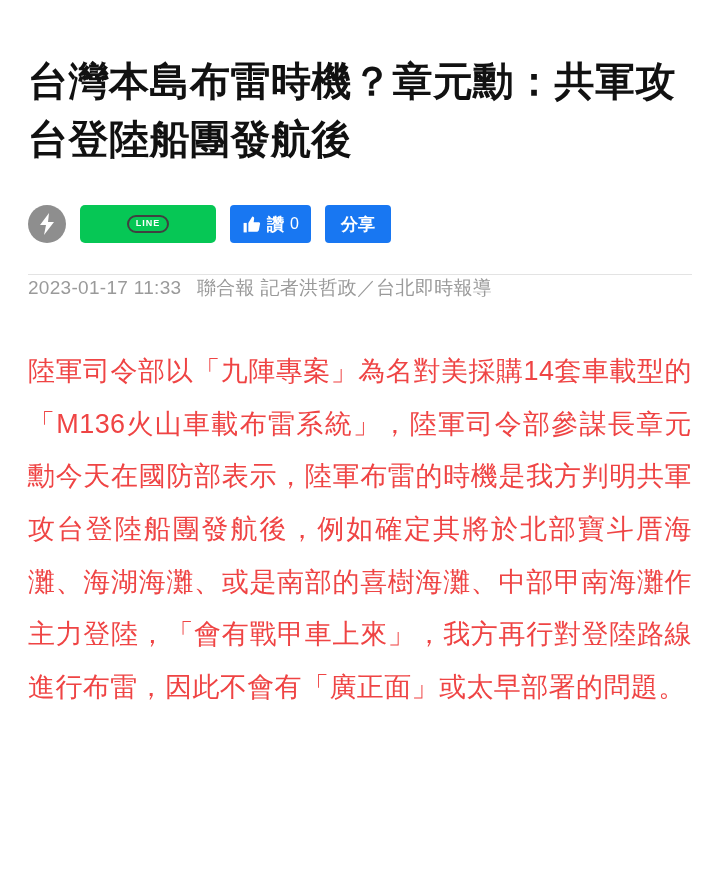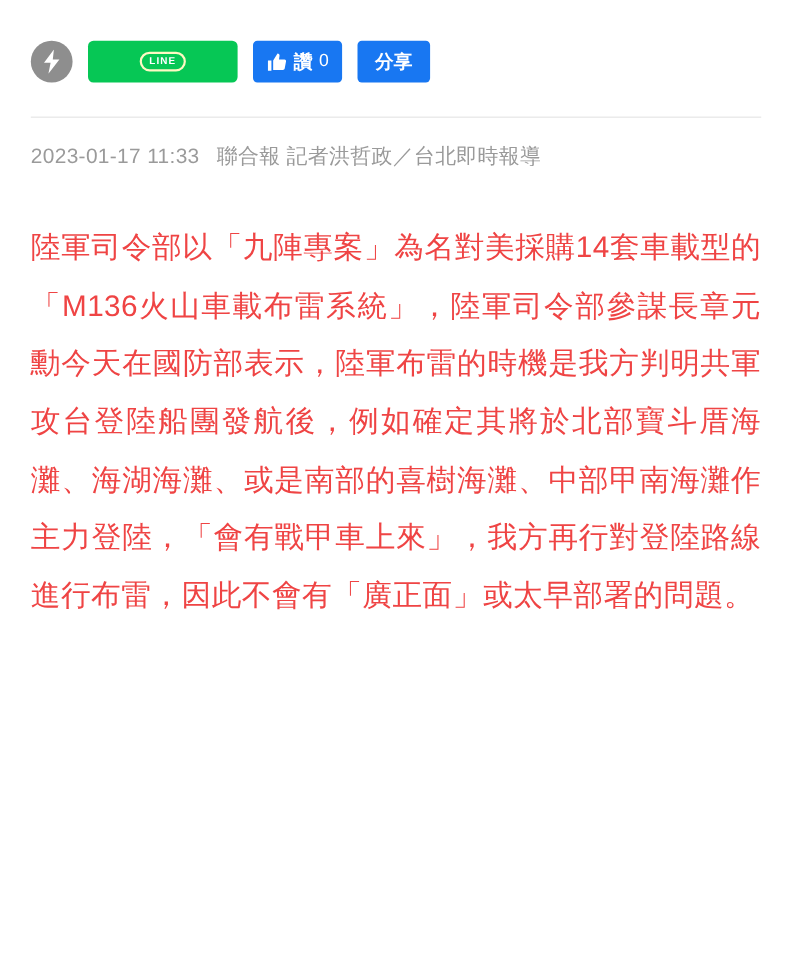--- a/index.html
+++ b/index.html
@@ -59,21 +59,21 @@
     width: 136px;
     height: 38px;
     background: #06c755;
     border-radius: 5px;
     display: flex;
     align-items: center;
     justify-content: center;
     flex: 0 0 auto;
   }
   .line-badge {
-    border: 2px solid #fef9c3;
+    border: 2px solid #404040;
     border-radius: 11px;
     color: #ffffff;
     font-size: 9px;
     font-weight: 700;
     letter-spacing: 1px;
     padding: 2px 7px 3px 7px;
     line-height: 1;
   }
 
   .like-btn {
@@ -110,21 +110,20 @@
   }
 
   
   .meta-rule {
     border: 0;
     border-top: 1px solid #e3e3e3;
     margin: 30px 0 0 0;
   }
 
   .meta-line {
-    margin-top: 22px;
     font-size: 19px;
     color: #9a9a9a;
     letter-spacing: 0.3px;
     white-space: nowrap;
   }
   .meta-line .meta-source {
     margin-left: 10px;
   }
 
   
@@ -138,20 +137,21 @@
   }
   .article-body p {
     margin: 0;
   }
 </style>
 </head>
 <body>
 
 <div class="page">
 
+  <h1 class="article-title">台灣本島布雷時機？章元勳：共軍攻台登陸船團發航後</h1>
 
   <div class="share-bar">
 
     <div class="circle-btn">
       <span>
         <svg width="18" height="22" viewBox="0 0 18 22" aria-hidden="true">
           <polygon points="11,0 2,12 8,12 6,22 16,9 10,9" fill="#ffffff"></polygon>
         </svg>
       </span>
     </div>

